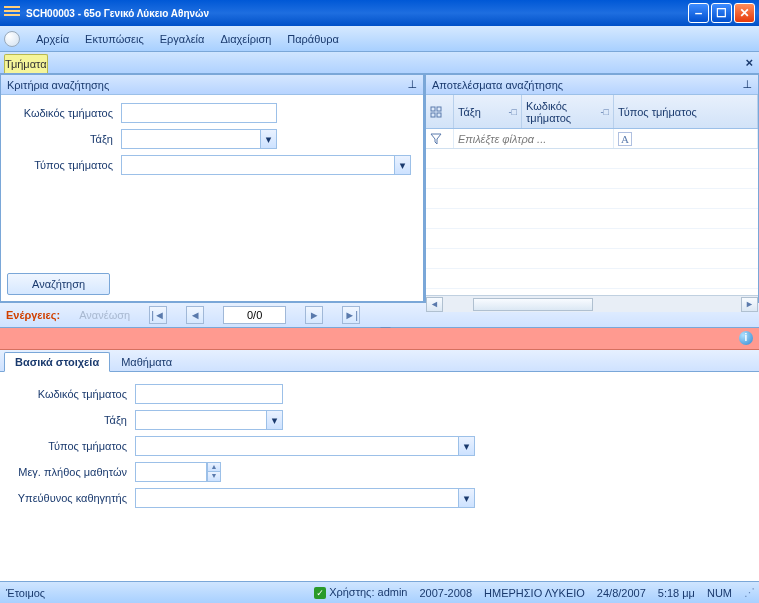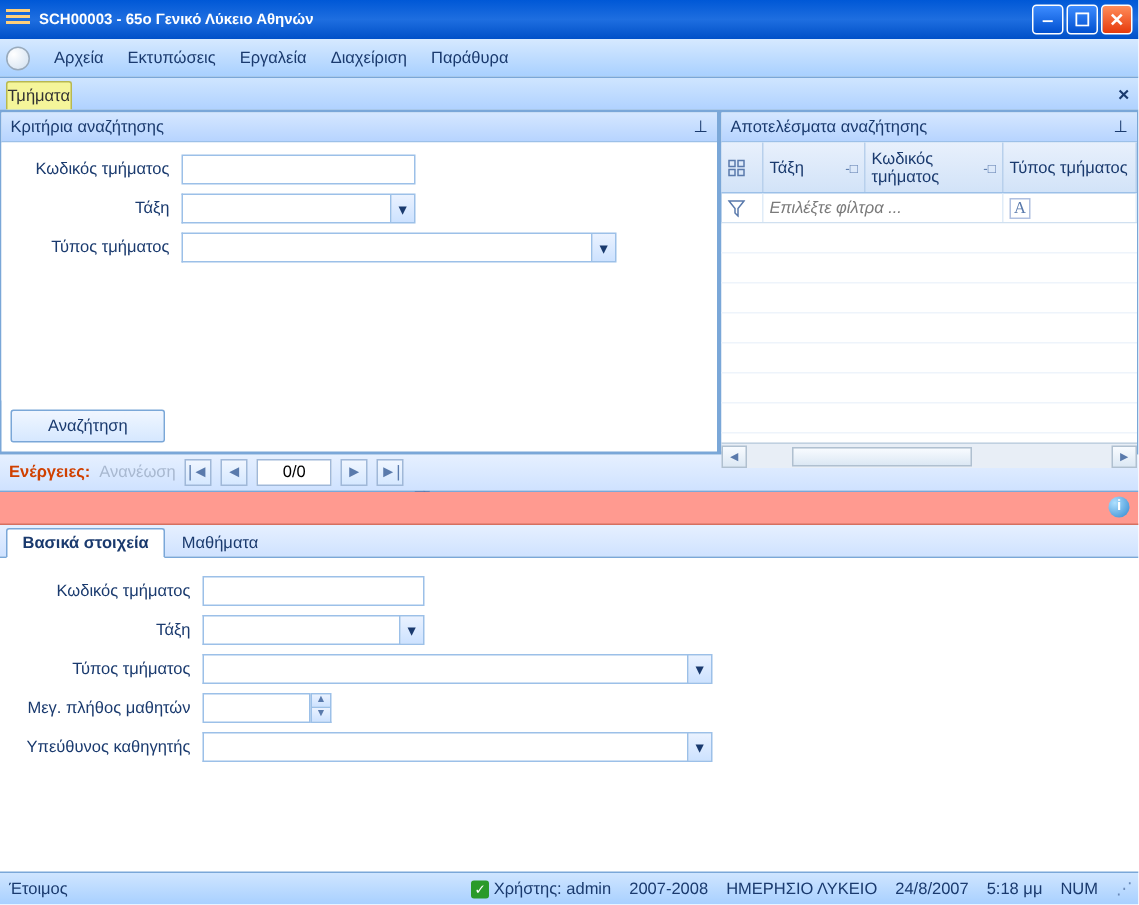--- a/index.html
+++ b/index.html
@@ -21,21 +21,21 @@
 .menubar .menu-item { padding: 4px 8px; color: #1a3a6e; cursor: pointer; }
 
 
 .tabstrip { height: 22px; background: linear-gradient(to bottom, #cfe5ff, #b0d2ff); border-bottom: 1px solid #7aa7d8; display: flex; align-items: flex-end; padding-left: 4px; position: relative; }
 .tabstrip .tab { background: #f5f59a; border: 1px solid #b8b850; border-bottom: none; padding: 3px 0; color: #333; border-radius: 2px 2px 0 0; }
 .tabstrip .tab-close { position: absolute; right: 6px; top: 3px; color: #1a3a6e; cursor: pointer; font-size: 13px; font-weight: bold; }
 
 
 .panels { display: flex; height: 228px; }
 .panel { border: 1px solid #7aa7d8; margin: 0; display: flex; flex-direction: column; }
-.panel-left { width: 480px; border-right: 2px solid #7aa7d8; }
+.panel-left { width: 425px; border-right: 2px solid #7aa7d8; }
 .panel-right { flex: 1; }
 .panel-header { background: linear-gradient(to bottom, #d5e7ff, #b7d4ff); border-bottom: 1px solid #9cc0e8; padding: 3px 6px; color: #1a3a6e; display: flex; align-items: center; }
 .panel-header .pin { margin-left: auto; color: #1a3a6e; cursor: pointer; }
 .panel-body { flex: 1; background: #fff; padding: 8px 10px; overflow: hidden; position: relative; }
 
 .form-row { display: flex; align-items: center; margin-bottom: 6px; }
 .form-row label { width: 110px; text-align: right; padding-right: 8px; color: #1a3a6e; }
 .form-row .input { border: 1px solid #9cc0e8; height: 20px; background: #fff; padding: 0 4px; }
 .form-row .combo { display: flex; }
 .form-row .combo .input { flex: 1; border-right: none; }
@@ -51,25 +51,25 @@
 .grid-filter-row { display: flex; height: 20px; border-bottom: 1px solid #d0e0f0; }
 .grid-filter-row .gf-cell { border-right: 1px solid #e0ecf8; display: flex; align-items: center; padding: 0 4px; color: #7a7a7a; font-style: italic; }
 .grid-rows { height: 146px; background: #fff; }
 .grid-rows .grow { height: 20px; border-bottom: 1px solid #eef4fb; }
 .grid-scroll { height: 17px; background: #e8eef6; border-top: 1px solid #c0d0e0; display: flex; align-items: center; }
 .grid-scroll .sc-btn { width: 17px; height: 15px; border: 1px solid #b0c0d0; background: linear-gradient(to bottom, #f8fbff, #dce8f4); display: flex; align-items: center; justify-content: center; color: #5a7aac; font-size: 9px; cursor: pointer; }
 .grid-scroll .sc-track { flex: 1; height: 15px; position: relative; }
 .grid-scroll .sc-thumb { position: absolute; left: 30px; width: 120px; height: 13px; top: 1px; border: 1px solid #b0c0d0; background: linear-gradient(to bottom, #f8fbff, #dce8f4); }
 
 
-.actions-bar { height: 26px; background: linear-gradient(to bottom, #e6f0ff, #cfe2ff); border-top: 1px solid #7aa7d8; border-bottom: 1px solid #7aa7d8; display: flex; align-items: center; padding: 0 6px; gap: 6px; }
+.actions-bar { height: 26px; background: linear-gradient(to bottom, #e6f0ff, #cfe2ff); border-top: 1px solid #7aa7d8; border-bottom: 1px solid #7aa7d8; display: flex; align-items: center; padding: 0 6px; gap: 19px; }
 .actions-bar .label { color: #d04000; font-weight: bold; }
 .actions-bar .disabled { color: #a8b8d0; }
 .actions-bar .nav-btn { width: 18px; height: 18px; border: 1px solid #a0b8d8; background: linear-gradient(to bottom, #f0f6ff, #d6e8ff); display: flex; align-items: center; justify-content: center; color: #5a7aac; cursor: pointer; }
-.actions-bar .pager { width: 50px; height: 18px; border: 1px solid #a0b8d8; background: #fff; text-align: center; padding-top: 2px; }
+.actions-bar .pager { width: 63px; height: 18px; border: 1px solid #a0b8d8; background: #fff; text-align: center; padding-top: 2px; }
 .actions-bar .add-link { color: #1a3a6e; cursor: pointer; display: flex; align-items: center; gap: 4px; margin-top: 38px; }
 
 
 .error-strip { height: 22px; background: #ff9a90; border-bottom: 1px solid #d67060; position: relative; }
 .error-strip .info-icon { position: absolute; right: 6px; top: 3px; width: 14px; height: 14px; border-radius: 50%; background: radial-gradient(circle at 30% 30%, #aee0ff, #3088d0); color: #fff; font-size: 10px; text-align: center; line-height: 14px; font-weight: bold; }
 
 
 .lower-tabs { height: 22px; background: linear-gradient(to bottom, #e6f0ff, #cfe2ff); display: flex; align-items: flex-end; border-bottom: 1px solid #7aa7d8; padding-left: 4px; }
 .lower-tabs .ltab { padding: 3px 10px; color: #1a3a6e; cursor: pointer; border: 1px solid transparent; border-bottom: none; }
 .lower-tabs .ltab.active { background: #fff; border: 1px solid #7aa7d8; border-bottom: 1px solid #fff; margin-bottom: -1px; border-radius: 2px 2px 0 0; font-weight: bold; }

